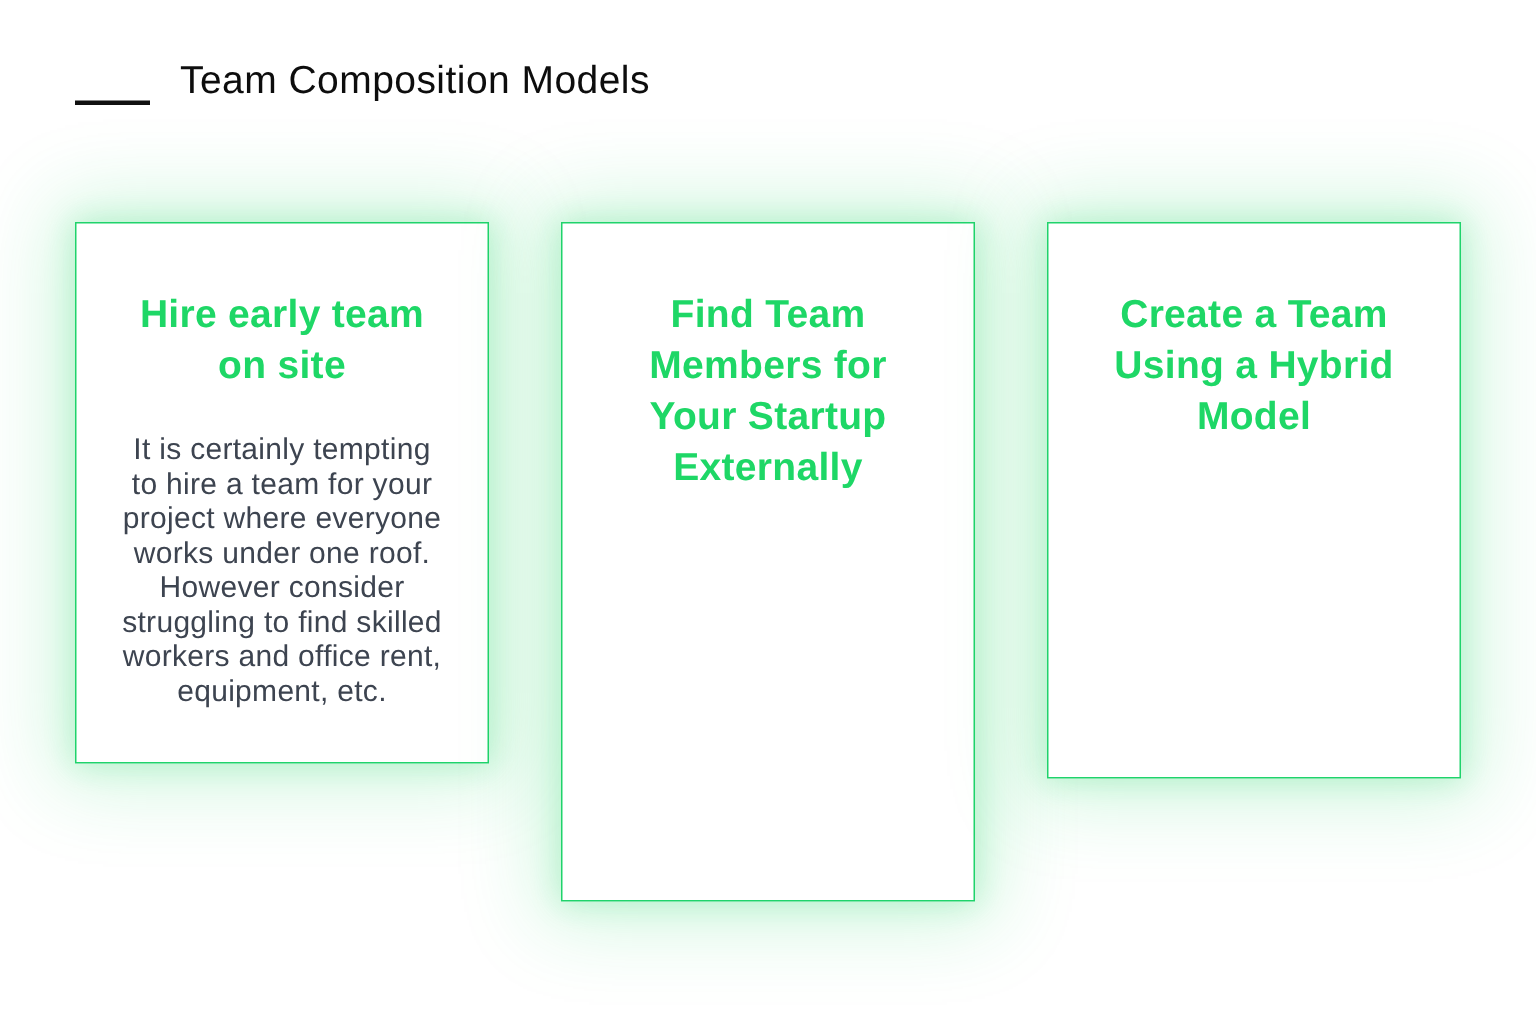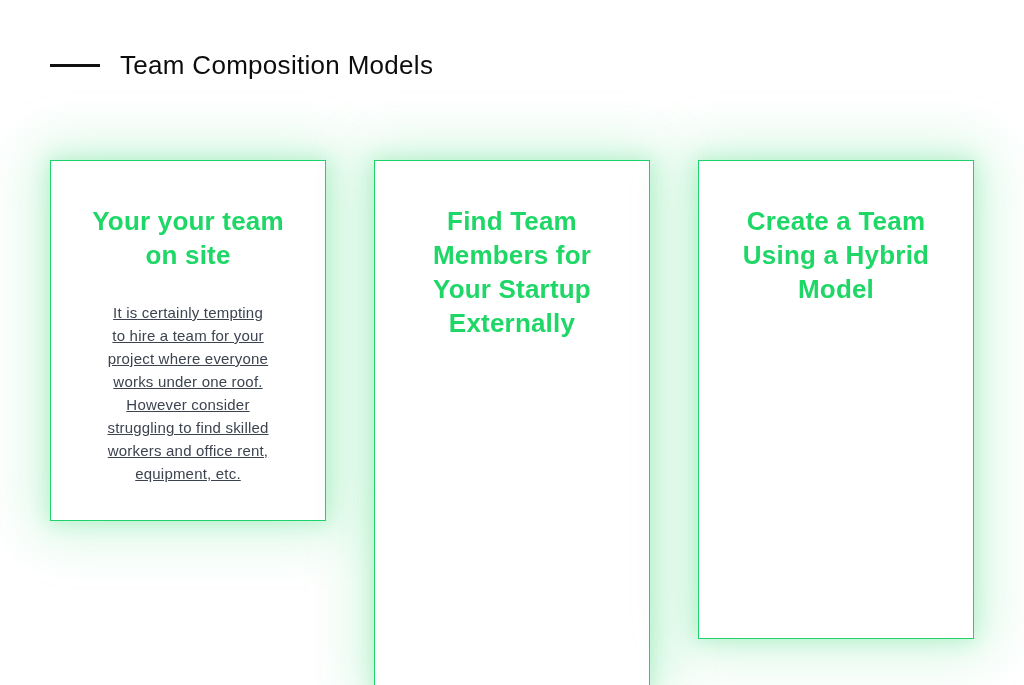--- a/index.html
+++ b/index.html
@@ -11,22 +11,22 @@
     height: 685px;
     background: #ffffff;
     font-family: "Liberation Sans", sans-serif;
     overflow: hidden;
     position: relative;
   }
 
   
   .header {
     display: flex;
-    align-items: center;
-    padding: 48px 0 0 50px;
+    align-items: flex-end;
+    padding: 36px 0 0 50px;
   }
   .title-dash {
     width: 50px;
     height: 3px;
     background: #101010;
     margin-right: 20px;
     flex: 0 0 auto;
   }
   .page-title {
     margin: 0;
@@ -49,54 +49,53 @@
     width: 276px;
     background: #ffffff;
     border: 1px solid #1fd36b;
     box-shadow:
       0 0 18px 2px rgba(30, 214, 102, 0.20),
       0 0 52px 12px rgba(30, 214, 102, 0.22);
     padding: 43px 15px 0 15px;
     text-align: center;
   }
   .card-0 { height: 361px; }
-  .card-1 { height: 532px; }
-  .card-2 { height: 479px; }
+  .card-1 { height: 453px; }
+  .card-2 { height: 371px; }
 
   .card-heading {
     margin: 0 0 29px 0;
     font-size: 26px;
     line-height: 34px;
     font-weight: 700;
     color: #1ed766;
     white-space: pre-line;
     letter-spacing: 0.2px;
   }
   .card-body {
     margin: 0;
-    font-size: 15px;
+    font-size: 20px;
     line-height: 23px;
     color: #3d4450;
     white-space: pre-line;
     letter-spacing: 0.2px;
-    text-decoration: underline;
   }
 </style>
 </head>
 <body>
 
 <div class="header">
   <div class="title-dash"></div>
   <h1 class="page-title">Team Composition Models</h1>
 </div>
 
 <div class="cards">
 
   <div class="card card-0">
-    <h2 class="card-heading">Your your team
+    <h2 class="card-heading">Hire early team
 on site</h2>
     <p class="card-body">It is certainly tempting
 to hire a team for your
 project where everyone
 works under one roof.
 However consider
 struggling to find skilled
 workers and office rent,
 equipment, etc.</p>
   </div>

